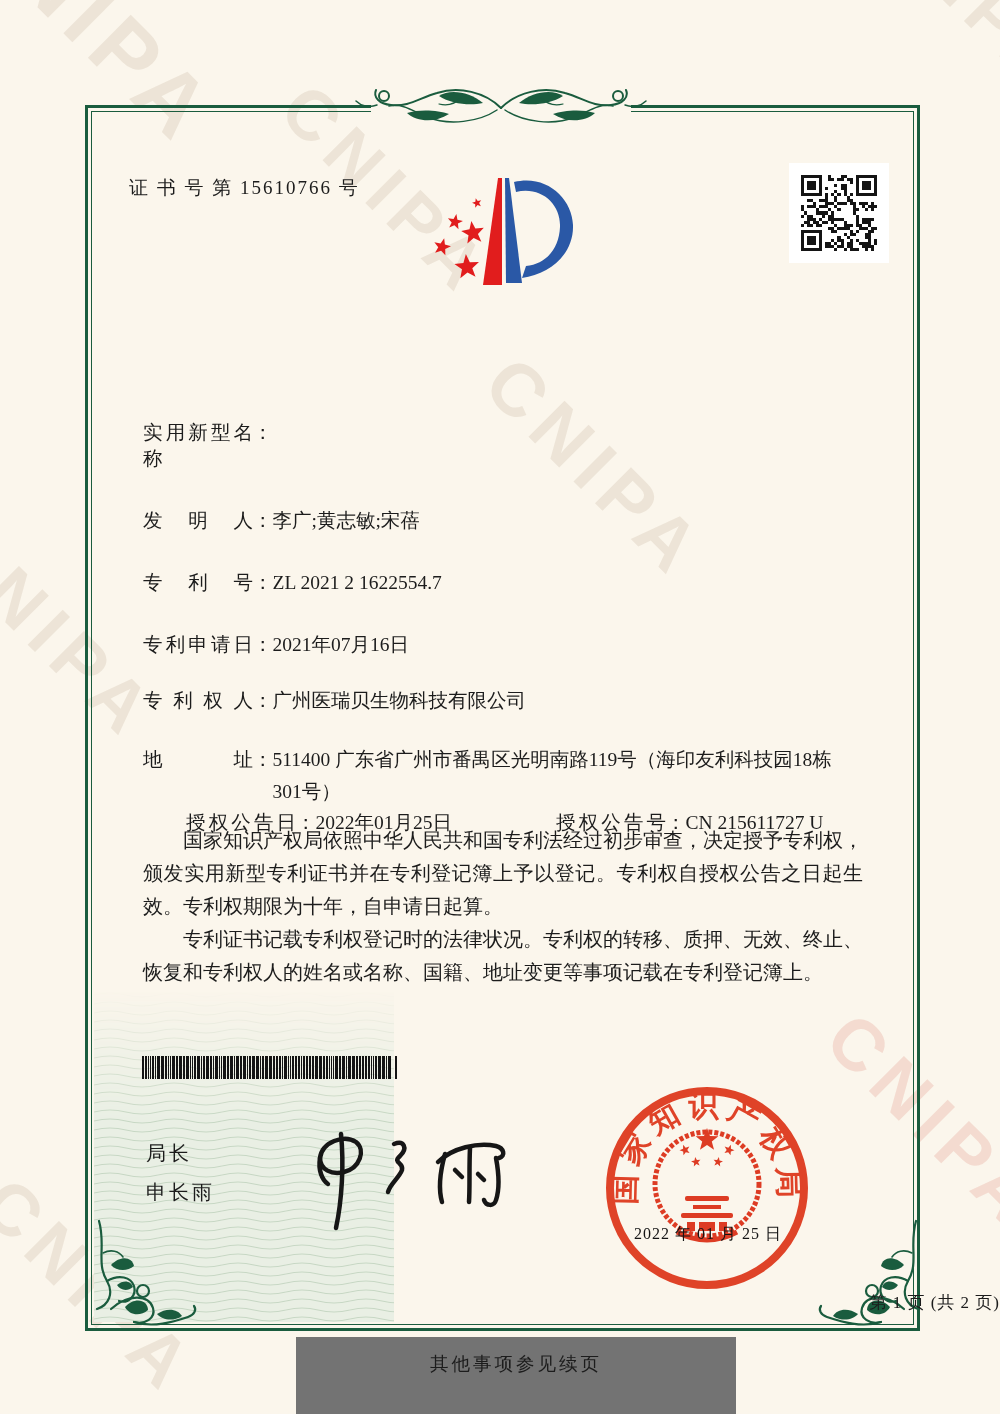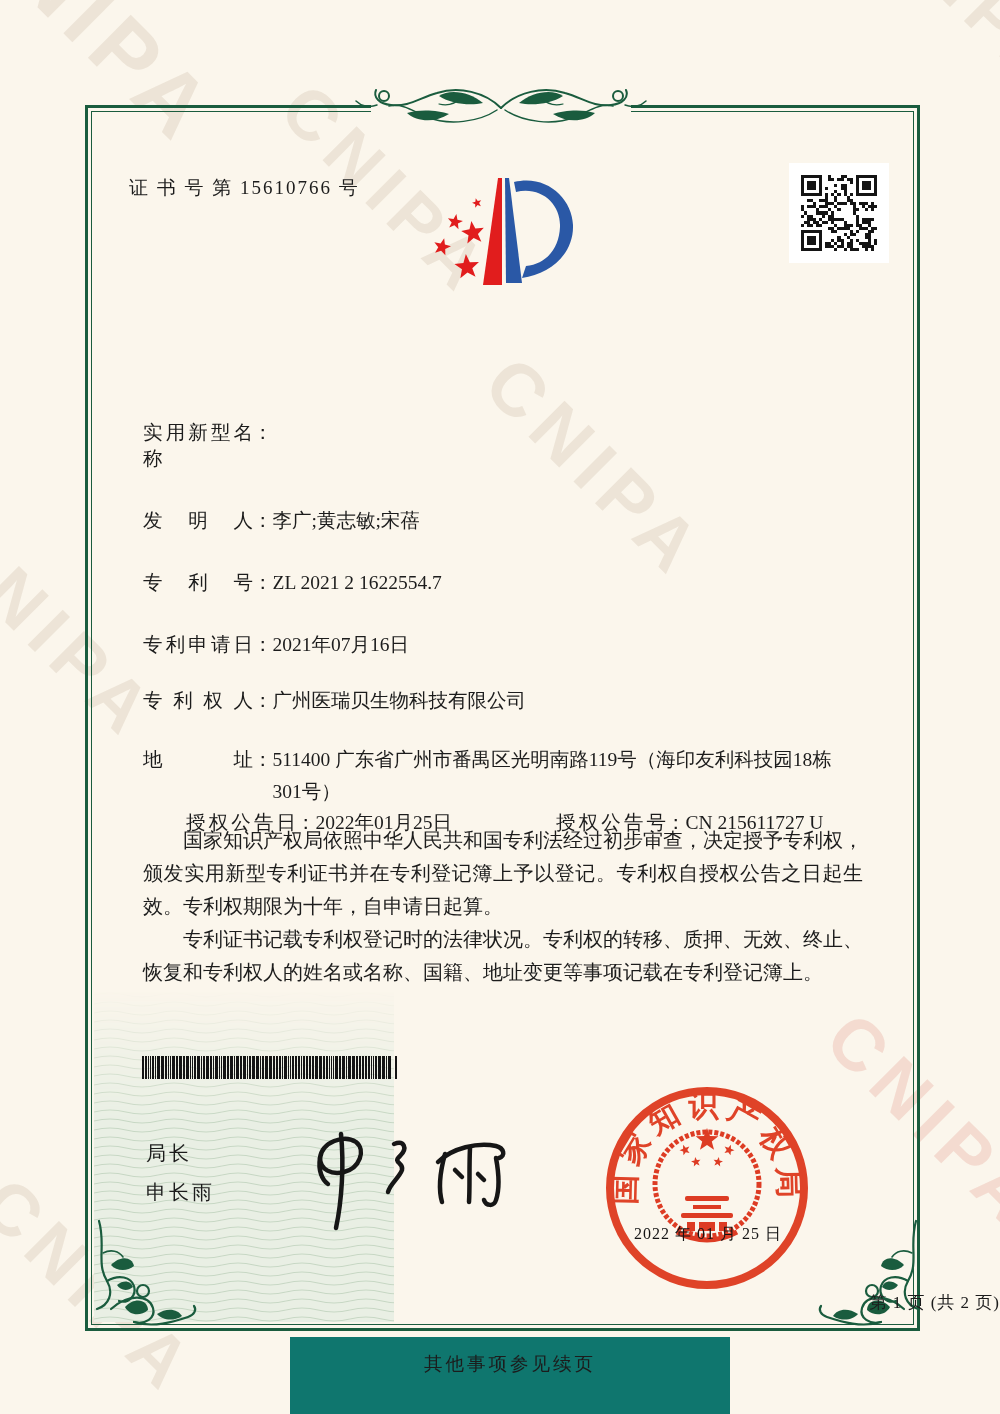--- a/index.html
+++ b/index.html
@@ -54,22 +54,22 @@
   .director { position:absolute; left:146px; top:1140px; font-size:20px; letter-spacing:3px;
     line-height:26px; z-index:3; }
   .director div { margin-bottom:13px; }
   .signature { position:absolute; left:292px; top:1112px; width:230px; height:140px; z-index:3; }
   .seal { position:absolute; left:601px; top:1082px; width:212px; height:212px;
     mix-blend-mode:multiply; opacity:.95; z-index:3; }
   .seal-date { position:absolute; left:593px; top:1224px; width:230px; text-align:center;
     font-size:16px; letter-spacing:1px; color:#151515; z-index:4; }
   .page-info { position:absolute; left:0; right:0; top:1291px; text-align:right;
     font-size:17px; letter-spacing:1px; z-index:3;margin-left:35px; }
-  .footer-box { position:absolute; left:290px; top:1337px; width:440px; height:77px;
-    background:#0f766e; z-index:2; }
+  .footer-box { position:absolute; left:296px; top:1337px; width:440px; height:77px;
+    background:#737373; z-index:2; }
   .footer-note { margin-top:14px; text-align:center; font-size:18.5px; letter-spacing:3px; }
 </style>
 </head>
 <body>
 
 <div class="page">
 
   <div class="wm" style="left:-70px; top:-35px; font-size:88px;">CNIPA</div>
   <div class="wm" style="left:830px; top:-55px; font-size:72px;">CNIPA</div>
   <div class="wm" style="left:255px; top:150px; font-size:70px;">CNIPA</div>

